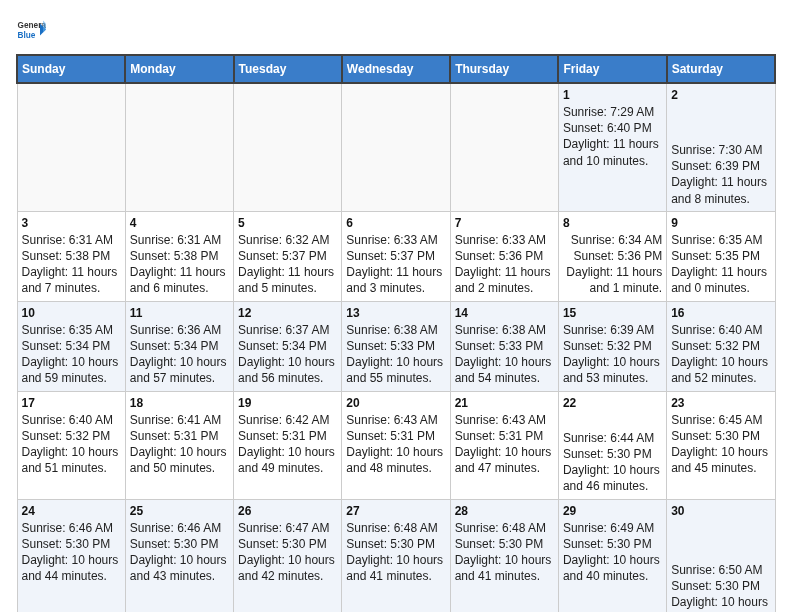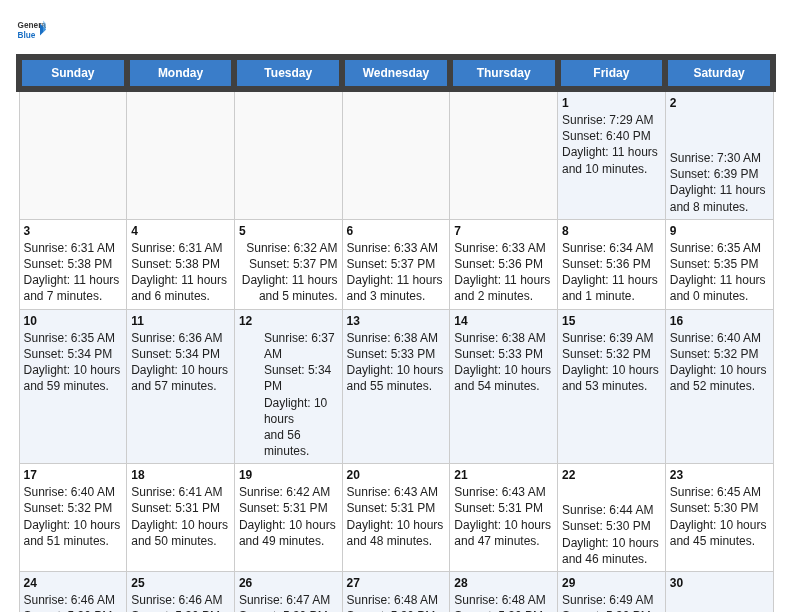--- a/index.html
+++ b/index.html
@@ -39,24 +39,24 @@
     }
     .calendar {
       width: 100%;
       border-collapse: collapse;
       font-size: 10px;
     }
     .calendar thead tr th {
       background: #3a7dc9;
       color: #fff;
       padding: 6px 4px;
-      text-align: center;
+      text-align: left;
       font-size: 12px;
       font-weight: bold;
-      border: 6px solid #404040;
+      border: 2px solid #404040;
     }
     .calendar tbody tr td {
       vertical-align: top;
       border: 1px solid #ccc;
       padding: 4px;
       height: 90px;
       width: calc(100% / 7);
       background: #fff;
     }
     .calendar tbody tr:nth-child(odd) td {
@@ -142,42 +142,42 @@
         </td>
         <td>
           <div class="day-number">4</div>
           <div class="day-detail" style="white-space: pre-line;">Sunrise: 6:31 AM
 Sunset: 5:38 PM
 Daylight: 11 hours
 and 6 minutes.</div>
         </td>
         <td>
           <div class="day-number">5</div>
-          <div class="day-detail" style="white-space: pre-line; text-align: right;">Sunrise: 6:32 AM
+          <div class="day-detail" style="white-space: pre-line;">Sunrise: 6:32 AM
 Sunset: 5:37 PM
 Daylight: 11 hours
 and 5 minutes.</div>
         </td>
         <td>
           <div class="day-number">6</div>
           <div class="day-detail" style="white-space: pre-line;">Sunrise: 6:33 AM
 Sunset: 5:37 PM
 Daylight: 11 hours
 and 3 minutes.</div>
         </td>
         <td>
           <div class="day-number">7</div>
           <div class="day-detail" style="white-space: pre-line;">Sunrise: 6:33 AM
 Sunset: 5:36 PM
 Daylight: 11 hours
 and 2 minutes.</div>
         </td>
         <td>
           <div class="day-number">8</div>
-          <div class="day-detail" style="white-space: pre-line;">Sunrise: 6:34 AM
+          <div class="day-detail" style="white-space: pre-line; text-align: right;">Sunrise: 6:34 AM
 Sunset: 5:36 PM
 Daylight: 11 hours
 and 1 minute.</div>
         </td>
         <td>
           <div class="day-number">9</div>
           <div class="day-detail" style="white-space: pre-line;">Sunrise: 6:35 AM
 Sunset: 5:35 PM
 Daylight: 11 hours
 and 0 minutes.</div>
@@ -193,21 +193,21 @@
         </td>
         <td>
           <div class="day-number">11</div>
           <div class="day-detail" style="white-space: pre-line;">Sunrise: 6:36 AM
 Sunset: 5:34 PM
 Daylight: 10 hours
 and 57 minutes.</div>
         </td>
         <td>
           <div class="day-number">12</div>
-          <div class="day-detail" style="white-space: pre-line; margin-left: 25px;">Sunrise: 6:37 AM
+          <div class="day-detail" style="white-space: pre-line;">Sunrise: 6:37 AM
 Sunset: 5:34 PM
 Daylight: 10 hours
 and 56 minutes.</div>
         </td>
         <td>
           <div class="day-number">13</div>
           <div class="day-detail" style="white-space: pre-line;">Sunrise: 6:38 AM
 Sunset: 5:33 PM
 Daylight: 10 hours
 and 55 minutes.</div>

